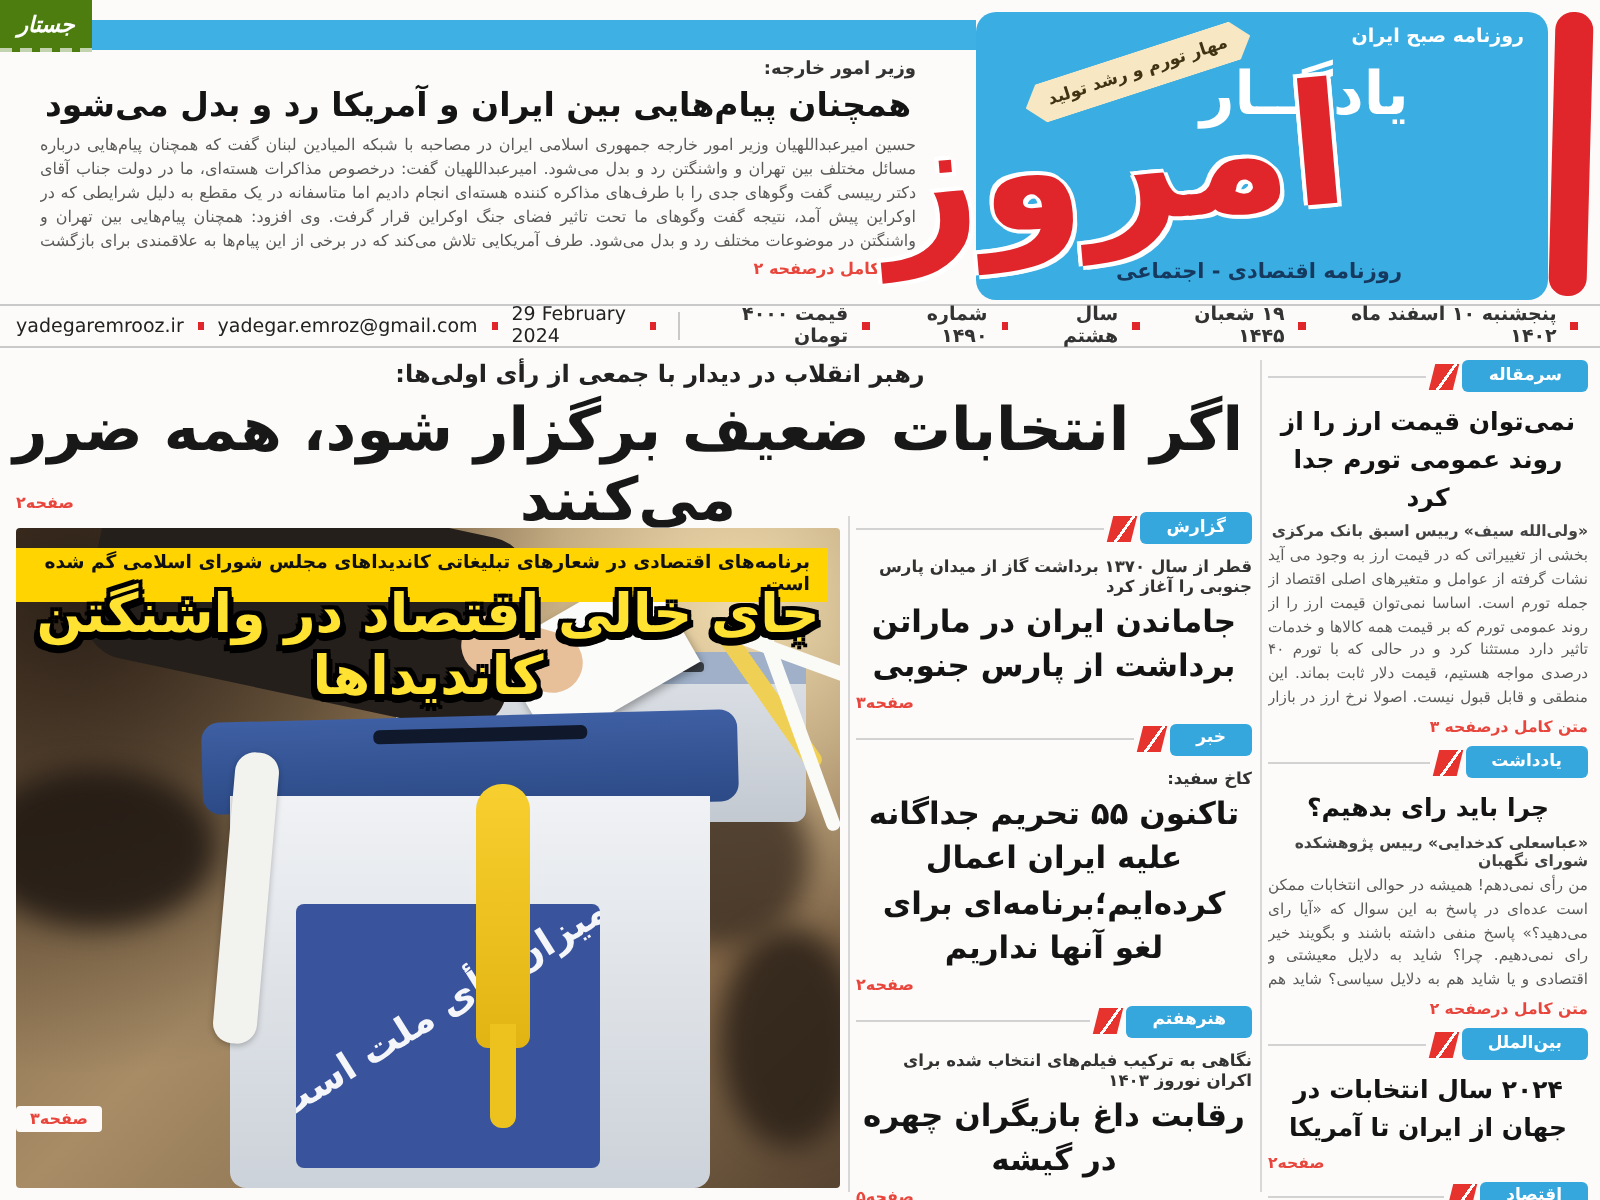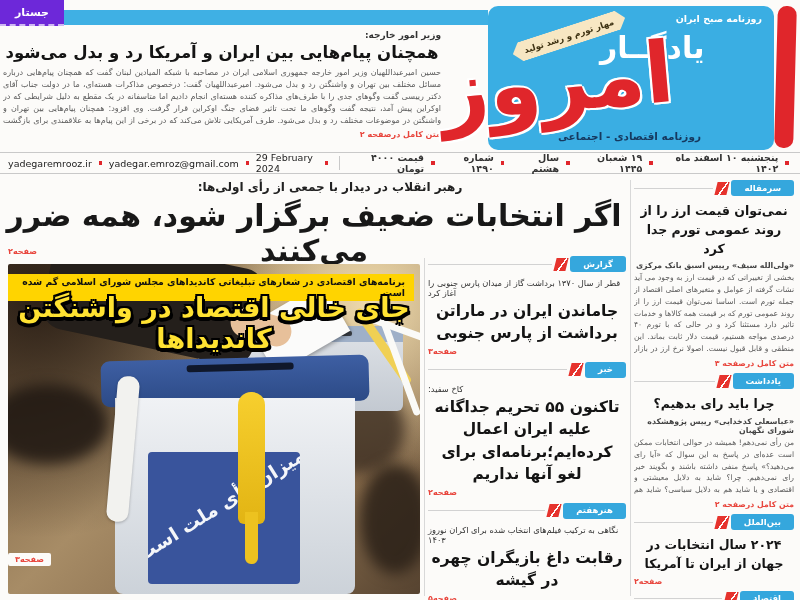--- a/index.html
+++ b/index.html
@@ -1,39 +1,39 @@
 <!DOCTYPE html>
 <html lang="fa" dir="rtl"><head>
 <meta charset="utf-8">
 <style>
   * { margin:0; padding:0; box-sizing:border-box; }
   html,body { width:800px; height:600px; overflow:hidden; background:#efeeec; }
   body { font-family:"DejaVu Sans", sans-serif; }
   .page { position:relative; width:800px; height:600px; background:#fcfbf9; overflow:hidden; }
 
   
-  .corner-logo { position:absolute; left:0; top:0; width:64px; height:26px; background:#6d28d9;
+  .corner-logo { position:absolute; left:0; top:0; width:46px; height:26px; background:#4d7c0f;
     color:#fff; font-size:11px; font-weight:bold; display:flex; align-items:center; justify-content:center;
-    border-bottom:2px dashed #ffffffaa; z-index:6; }
+    border-bottom:2px dashed #ffffffaa; z-index:6;font-style:italic; }
   .top-stripe { position:absolute; left:28px; top:10px; width:460px; height:15px; background:#3fb0e4; z-index:5; }
 
   
   .masthead { position:absolute; left:488px; top:6px; width:286px; height:144px; background:#3aaee3; border-radius:10px; z-index:4; }
   .mast-tagline { position:absolute; top:7px; right:12px; color:#fff; font-size:9.5px; font-weight:bold; }
   .brand-secondary { position:absolute; top:24px; left:112px; color:#fff; font-size:30px; font-weight:bold; letter-spacing:1px; }
   .slogan-badge { position:absolute; top:20px; left:22px; background:#f7e7c3; color:#3f3313; font-size:8.5px; font-weight:bold;
     padding:5px 12px; transform:rotate(-18deg); clip-path:polygon(7% 0,93% 0,100% 50%,93% 100%,7% 100%,0 50%); white-space:nowrap; }
   .mast-subtitle { position:absolute; bottom:8px; left:70px; color:#16395f; font-size:10.5px; font-weight:bold; }
   .brand-main { position:absolute; left:440px; top:40px; z-index:7; color:#e0262b; font-size:84px; font-weight:bold;
     transform:rotate(-5deg); line-height:1;
     text-shadow:2px 0 0 #fff,-2px 0 0 #fff,0 2px 0 #fff,0 -2px 0 #fff,2px 2px 0 #fff,-2px -2px 0 #fff; }
   .alef-bar { position:absolute; left:776px; top:6px; width:19px; height:142px; background:#e0262b; border-radius:9px; transform:rotate(1.5deg); z-index:8; }
 
   
-  .top-story { position:absolute; left:3px; top:30px; width:438px; height:118px; }
+  .top-story { position:absolute; left:20px; top:30px; width:438px; height:118px; }
   .ts-kicker { font-size:9px; font-weight:bold; color:#333; text-align:right; padding-left:14px; }
   .ts-headline { font-size:16.5px; font-weight:bold; color:#141414; text-align:center; margin:3px 0 5px; }
   .ts-body { font-size:8px; color:#5a5a5a; text-align:justify; line-height:1.5; max-height:60px; overflow:hidden; }
   .ts-ref { font-size:8px; font-weight:bold; color:#e8453c; margin-top:3px; text-align:right; }
 
   
   .date-bar { position:absolute; left:0; top:152px; width:800px; height:22px; border-top:1px solid #c9c9c9; border-bottom:1px solid #c9c9c9;
     display:flex; align-items:center; font-size:9.5px; color:#333; font-weight:bold; padding:0 8px; }
   .date-bar .grp { display:flex; align-items:center; gap:4px; }
   .blt { display:inline-block; width:4px; height:4px; background:#e0262b; margin:0 3px; }
@@ -54,21 +54,21 @@
   
   .sec-head { display:flex; flex-direction:row; align-items:center; }
   .sec-pill { background:#35a7dd; color:#fff; font-size:8.5px; font-weight:bold; padding:2.5px 13px 3.5px; border-radius:3px; white-space:nowrap; }
   .sec-flag { width:12px; height:13px; margin:0 3px;
     background:linear-gradient(115deg,#e6332d 52%,#fff 52%,#fff 62%,#e6332d 62%); transform:skewX(-14deg); }
   .sec-rule { flex:1; height:1px; background:#d2d2d2; }
 
   
   .mid-col { position:absolute; left:428px; top:256px; width:198px; height:342px; display:flex; flex-direction:column; }
   .mid-block { margin-bottom:6px; }
-  .mb-kicker { font-size:8.3px; font-weight:normal; color:#333; text-align:left; margin:6px 0 2px; }
+  .mb-kicker { font-size:8.3px; font-weight:bold; color:#333; text-align:right; margin:6px 0 2px; }
   .mb-headline { font-size:15.5px; font-weight:bold; color:#141414; text-align:center; line-height:1.45; }
   .mb-ref { font-size:8px; font-weight:bold; color:#e8453c; text-align:left; margin-top:2px; }
 
   
   .sidebar { position:absolute; left:634px; top:180px; width:160px; height:418px; display:flex; flex-direction:column; }
   .sb-block { margin-bottom:5px; }
   .sb-headline { font-size:12.5px; font-weight:bold; color:#141414; text-align:center; line-height:1.5; margin:6px 0 3px; }
   .sb-byline { font-size:7.8px; font-weight:bold; color:#444; text-align:right; margin-bottom:2px; }
   .sb-body { font-size:7.6px; color:#5a5a5a; text-align:justify; line-height:1.55; overflow:hidden; }
   .sb-body.h1 { max-height:84px; } .sb-body.h2 { max-height:60px; }

